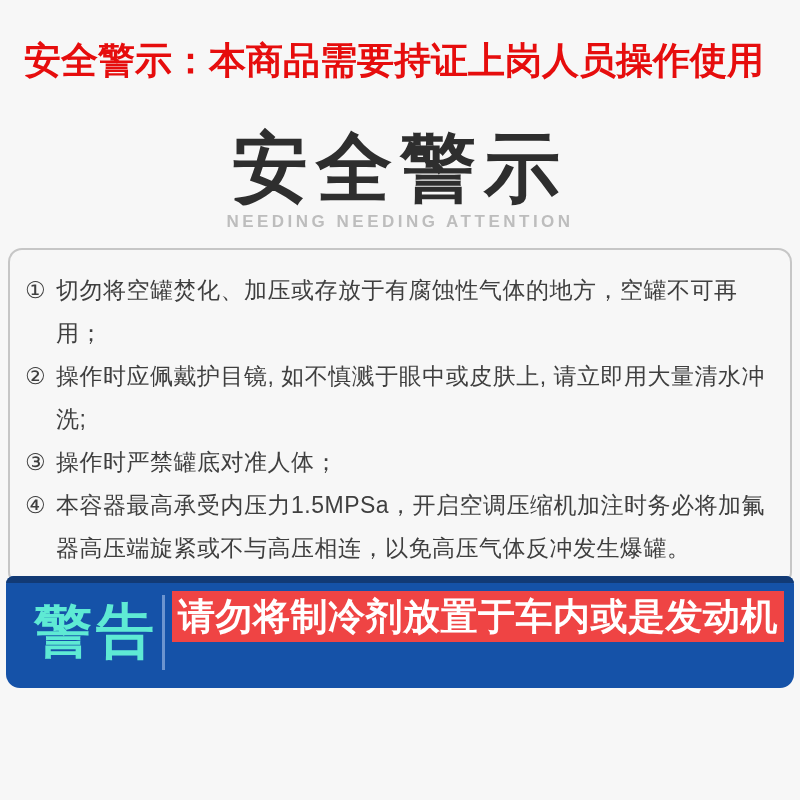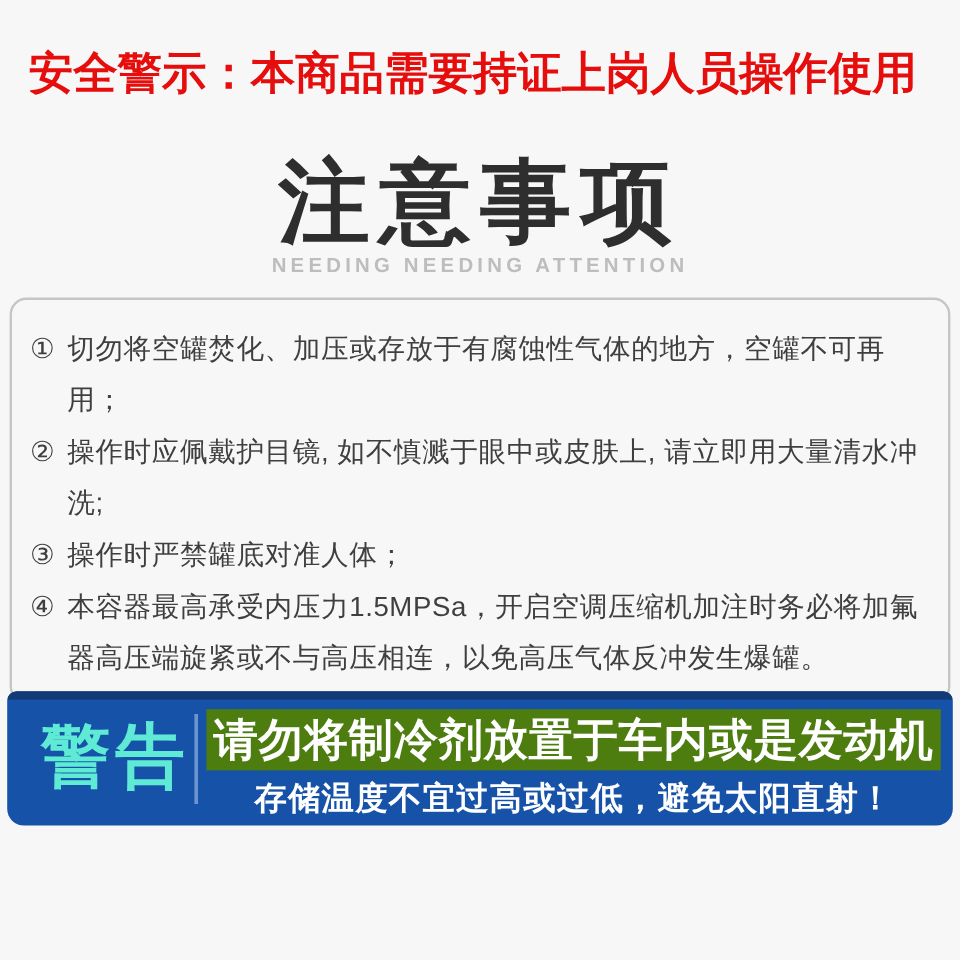--- a/index.html
+++ b/index.html
@@ -95,21 +95,21 @@
   .banner-divider {
     position: absolute;
     left: 156px; top: 19px;
     width: 3px; height: 75px;
     background: rgba(180, 203, 238, 0.55);
   }
   .banner-headline {
     position: absolute;
     left: 166px; top: 15px;
     width: 612px; height: 51px;
-    background: #4d7c0f;
+    background: #ef4444;
     color: #ffffff;
     font-size: 37px;
     font-weight: 900;
     text-align: center;
     line-height: 51px;
     white-space: nowrap;
     letter-spacing: 0.5px;
   }
   .banner-subline {
     position: absolute;
@@ -124,21 +124,21 @@
     letter-spacing: 1px;
   }
 </style>
 </head>
 <body>
 
 <div class="page">
 
   <div class="safety-warning">安全警示：本商品需要持证上岗人员操作使用</div>
 
-  <div class="page-title">注意事项</div>
+  <div class="page-title">安全警示</div>
 
   <div class="page-subtitle">NEEDING NEEDING ATTENTION</div>
 
   <div class="notice-box">
     <div class="notice-item">
       <span class="num">①</span>
       <span class="txt">切勿将空罐焚化、加压或存放于有腐蚀性气体的地方，空罐不可再用；</span>
     </div>
     <div class="notice-item">
       <span class="num">②</span>
@@ -160,16 +160,15 @@
       <span class="num">⑥</span>
       <span class="txt">勿将罐放在发动机或散热器上，避免阳光直射。</span>
     </div>
   </div>
 
   <div class="warning-banner">
     <div class="banner-top-strip"></div>
     <div class="warning-label">警告</div>
     <div class="banner-divider"></div>
     <div class="banner-headline">请勿将制冷剂放置于车内或是发动机</div>
-    <div class="banner-subline">存储温度不宜过高或过低，避免太阳直射！</div>
   </div>
 
 </div>
 
 </body></html>

